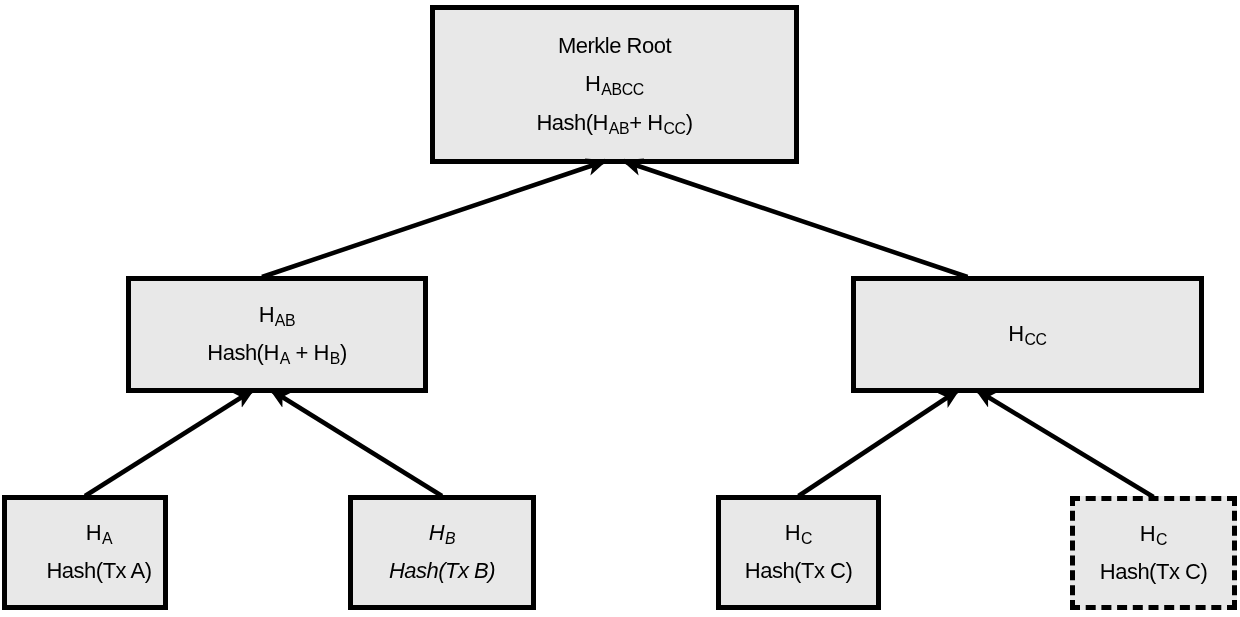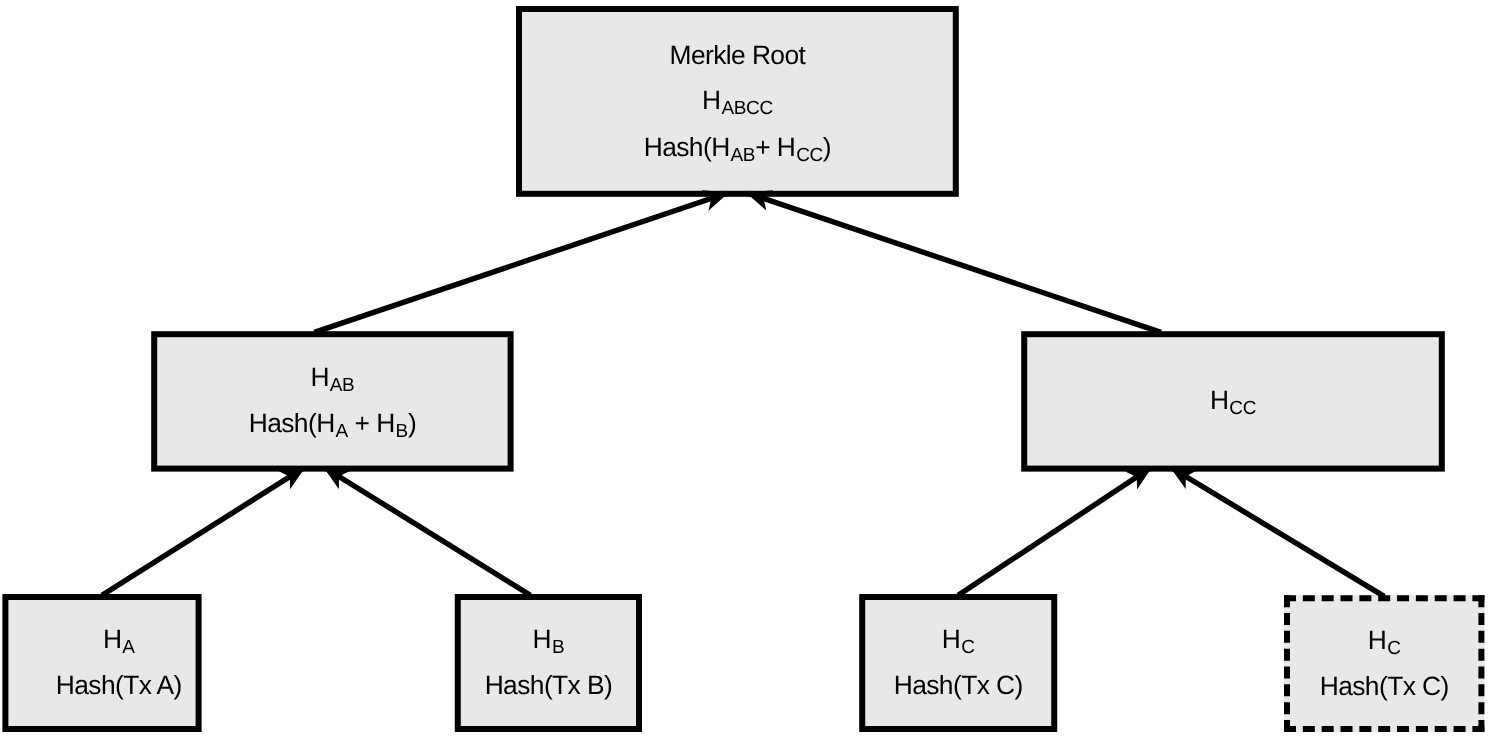--- a/index.html
+++ b/index.html
@@ -33,21 +33,21 @@
     font-size:0.72em;
     position:relative;
     top:0.24em;
     margin-left:0.05em;
     letter-spacing:-0.3px;
   }
   #node-root  { left:430px; top:5px;   width:369px; height:159px; gap:14px; }
   #node-h-ab  { left:126px; top:276px; width:302px; height:117px; }
   #node-h-cc  { left:818px; top:276px; width:353px; height:117px;margin-left:33px; }
   #node-h-a   { left:2px;   top:495px; width:166px; height:115px;padding-left:28px; }
-  #node-h-b   { left:379px; top:495px; width:156px; height:115px; }
+  #node-h-b   { left:348px; top:495px; width:188px; height:115px;font-style:italic; }
   #node-h-c   { left:716px; top:495px; width:165px; height:115px; }
   #node-h-c-dup { left:1070px; top:496px; width:167px; height:114px; }
   svg.edges {
     position:absolute; left:0; top:0;
     width:1240px; height:617px;
     pointer-events:none;
   }
 </style>
 </head>
 <body>

